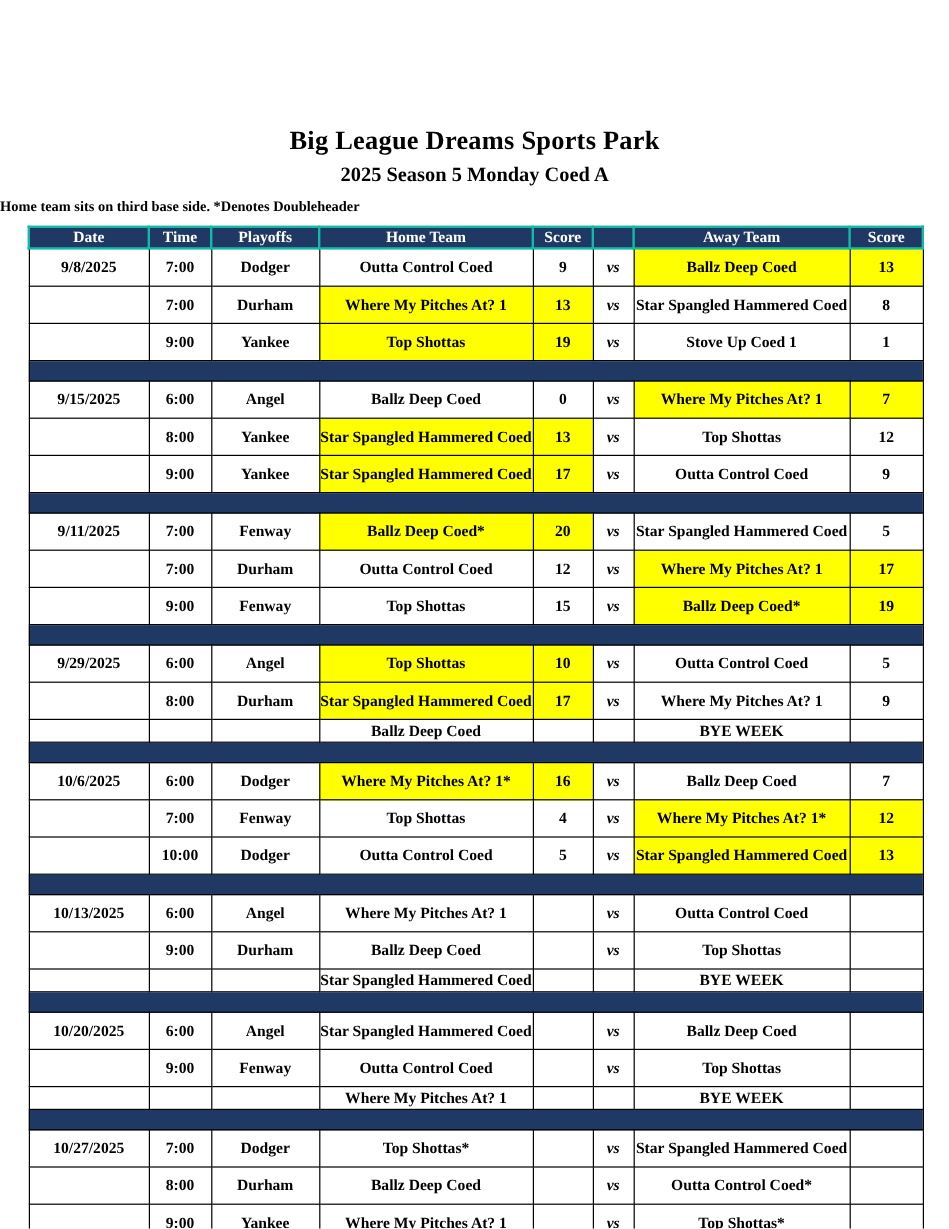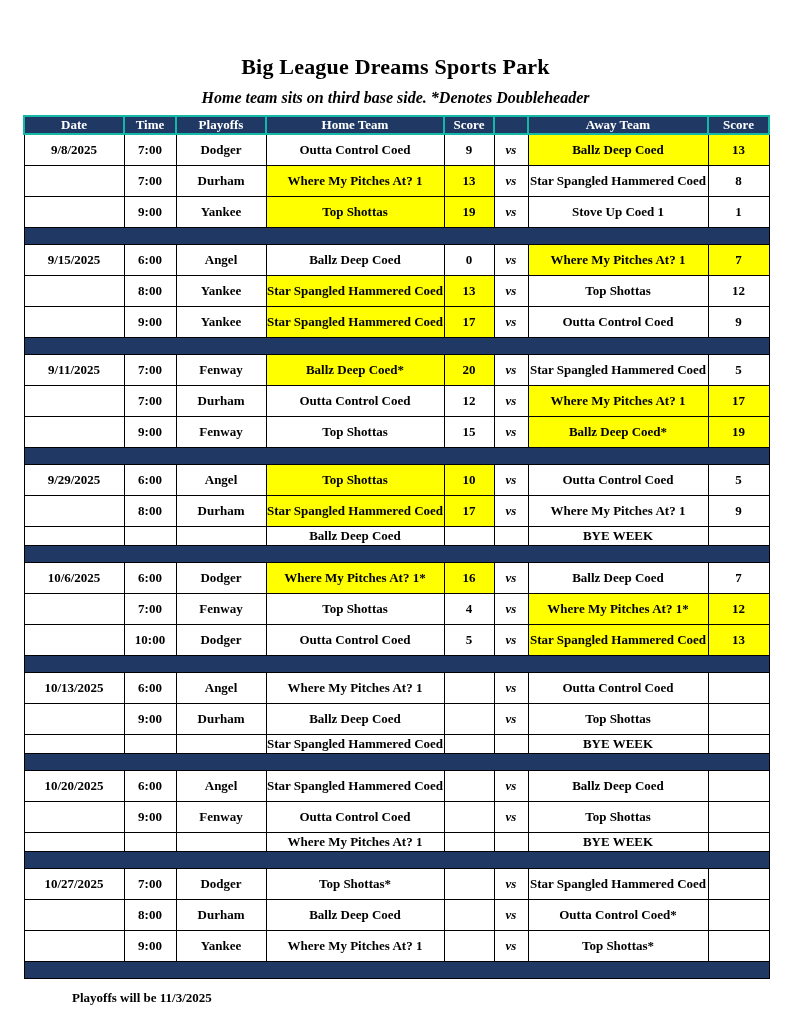--- a/index.html
+++ b/index.html
@@ -3,23 +3,23 @@
 <meta charset="utf-8">
 <style>
   * { margin: 0; padding: 0; box-sizing: border-box; }
   html, body { background: #ffffff; }
   body {
     width: 791px; height: 1024px;
     font-family: "Liberation Serif", "DejaVu Serif", serif;
     font-weight: bold; color: #000;
   }
   .page { position: relative; width: 791px; height: 1024px; overflow: hidden; background: #fff; }
-  .title { text-align: center; padding-top: 54px; font-size: 22px; letter-spacing: 0.2px; }
+  .title { text-align: center; padding-top: 104px; font-size: 22px; letter-spacing: 0.2px; }
   .subtitle { text-align: center; font-size: 17px; margin-top: 6px; }
-  .note { text-align: center; font-size: 16px; font-style: italic; margin-top: 9px; }
+  .note { font-size: 12px; margin-top: 9px; }
   table.schedule {
     border-collapse: collapse; table-layout: fixed;
     width: 745px; margin: 8px 0 0 23px;
   }
   table.schedule th {
     background: var(--navy, #1F3864); color: var(--header-text, #fff);
     font-size: 13px; font-weight: bold; height: 17px;
     border: 2px solid #14b8a6; text-align: center; line-height: 16px;
   }
   table.schedule td {
@@ -33,20 +33,21 @@
   .clip { display: flex; justify-content: center; align-items: center; overflow: hidden; width: 100%; height: 30px; }
   .clip span { white-space: nowrap; }
   td.byeteam { overflow: visible; }
   .footer { margin: 11px 16px 0 72px; font-size: 13px; }
 </style>
 </head>
 <body>
 
 <div class="page">
   <div class="title">Big League Dreams Sports Park</div>
+  <div class="subtitle">2025 Season 5 Monday Coed A</div>
   <div class="note">Home team sits on third base side.  *Denotes Doubleheader</div>
 
   <table class="schedule">
     <colgroup>
       <col style="width:100px">
         <col style="width:52px">
         <col style="width:90px">
         <col style="width:178px">
       <col style="width:50px">
         <col style="width:34px">

